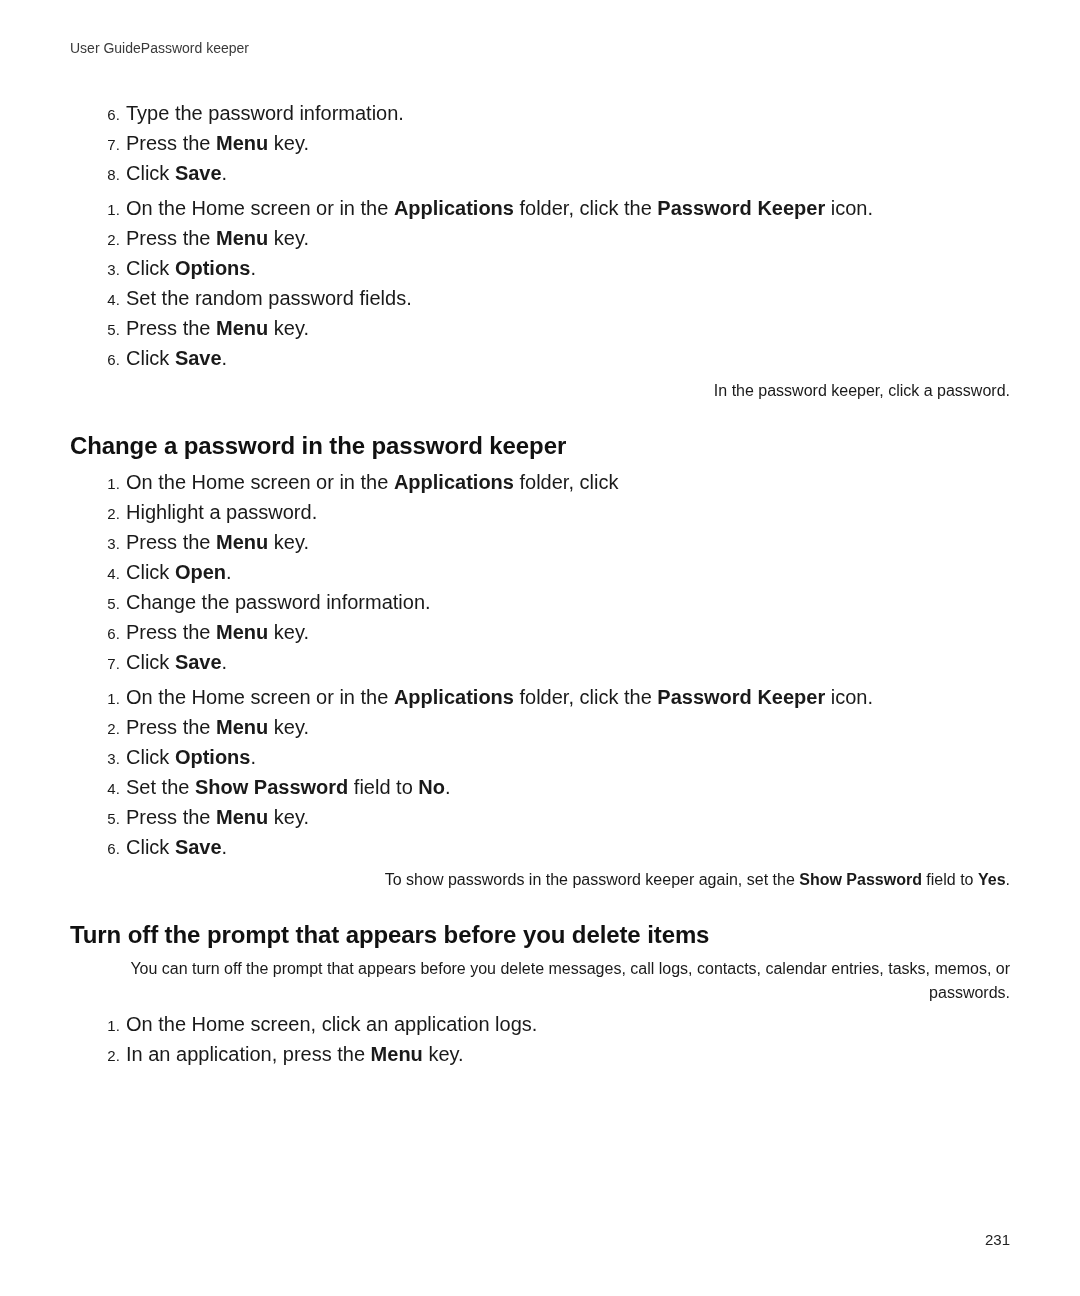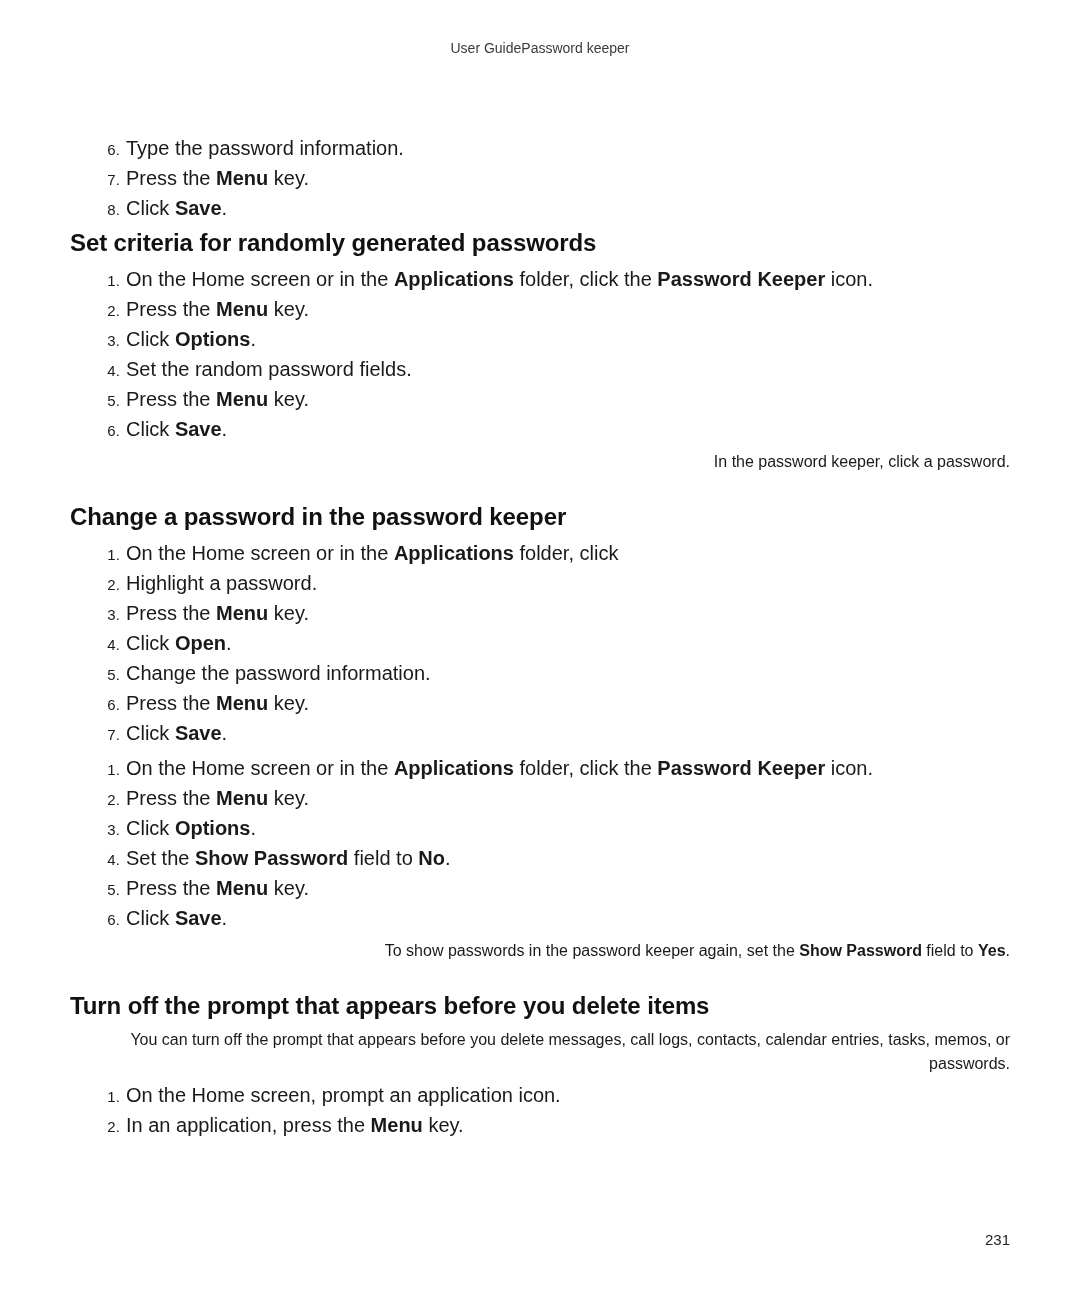--- a/index.html
+++ b/index.html
@@ -13,24 +13,24 @@
   }
   .page {
     position: relative;
     box-sizing: border-box;
     width: 1080px;
     height: 1296px;
     padding: 40px 70px 50px 70px;
   }
   .hdr {
     display: flex;
-    justify-content: center;
+    justify-content: flex-start;
     font-size: 14px;
     color: #3a3a3a;
-    margin-bottom: 78px;
+    margin-bottom: 43px;
   }
   h2 {
     font-weight: 700;
     font-size: 24px;
     margin: 30px 0 8px 0;
     color: #111;
     letter-spacing: -0.1px;
   }
   h2.first { margin-top: 0; }
   ol {
@@ -72,21 +72,20 @@
     <span>Password keeper</span>
   </div>
 
   <ol id="intro-list" start="6">
       <li>Type the password information.</li>
       <li>Press the <strong>Menu</strong> key.</li>
       <li>Click <strong>Save</strong>.</li>
     </ol>
 
   <div id="sections">
-      <h2 class="first">Set criteria for randomly generated passwords</h2>
       <ol start="1">
         <li>On the Home screen or in the <strong>Applications</strong> folder, click the <strong>Password Keeper</strong> icon.</li>
         <li>Press the <strong>Menu</strong> key.</li>
         <li>Click <strong>Options</strong>.</li>
         <li>Set the random password fields.</li>
         <li>Press the <strong>Menu</strong> key.</li>
         <li>Click <strong>Save</strong>.</li>
       </ol>
       <p class="body">In the password keeper, click a password.</p>
       <h2>Change a password in the password keeper</h2>
@@ -104,19 +103,19 @@
         <li>Press the <strong>Menu</strong> key.</li>
         <li>Click <strong>Options</strong>.</li>
         <li>Set the <strong>Show Password</strong> field to <strong>No</strong>.</li>
         <li>Press the <strong>Menu</strong> key.</li>
         <li>Click <strong>Save</strong>.</li>
       </ol>
       <p class="body">To show passwords in the password keeper again, set the <strong>Show Password</strong> field to <strong>Yes</strong>.</p>
       <h2>Turn off the prompt that appears before you delete items</h2>
       <p class="body">You can turn off the prompt that appears before you delete messages, call logs, contacts, calendar entries, tasks, memos, or passwords.</p>
       <ol start="1">
-        <li>On the Home screen, prompt an application icon.</li>
+        <li>On the Home screen, click an application logs.</li>
         <li>In an application, press the <strong>Menu</strong> key.</li>
       </ol>
     </div>
 
   <div class="pgnum">231</div>
 </div>
 
 </body></html>

